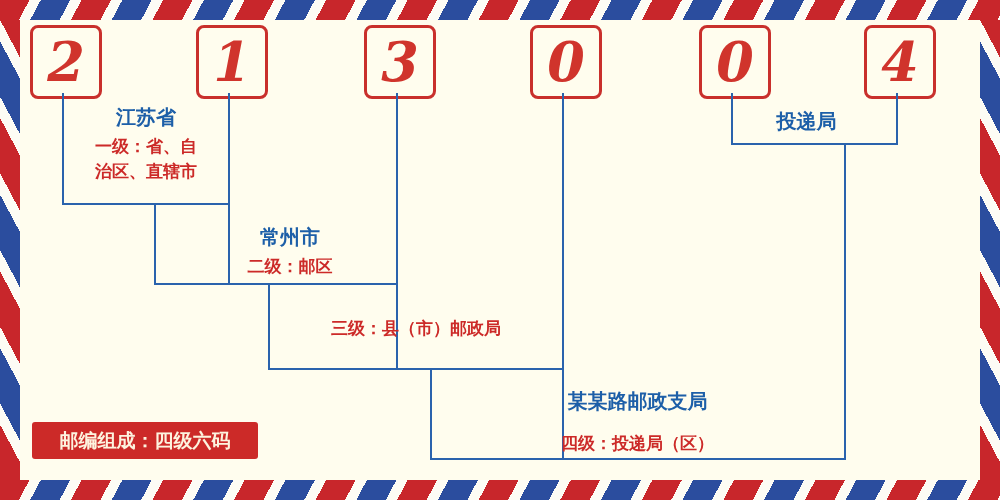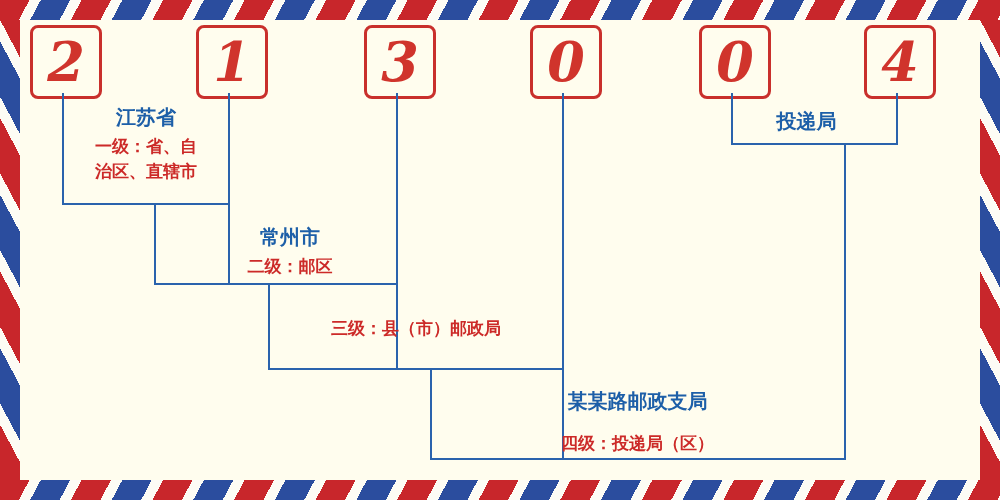--- a/index.html
+++ b/index.html
@@ -108,14 +108,15 @@
 
   <div class="lvl" style="left:430px;top:390px;width:415px">
     <div class="name">某某路邮政支局</div>
     <div class="desc" style="margin-top:19px">四级：投递局（区）</div>
   </div>
 
   <div class="lvl" style="left:731px;top:110px;width:151px">
     <div class="name">投递局</div>
   </div>
 
+  <div class="badge">邮编组成：四级六码</div>
 
 </div>
 
 </body></html>

